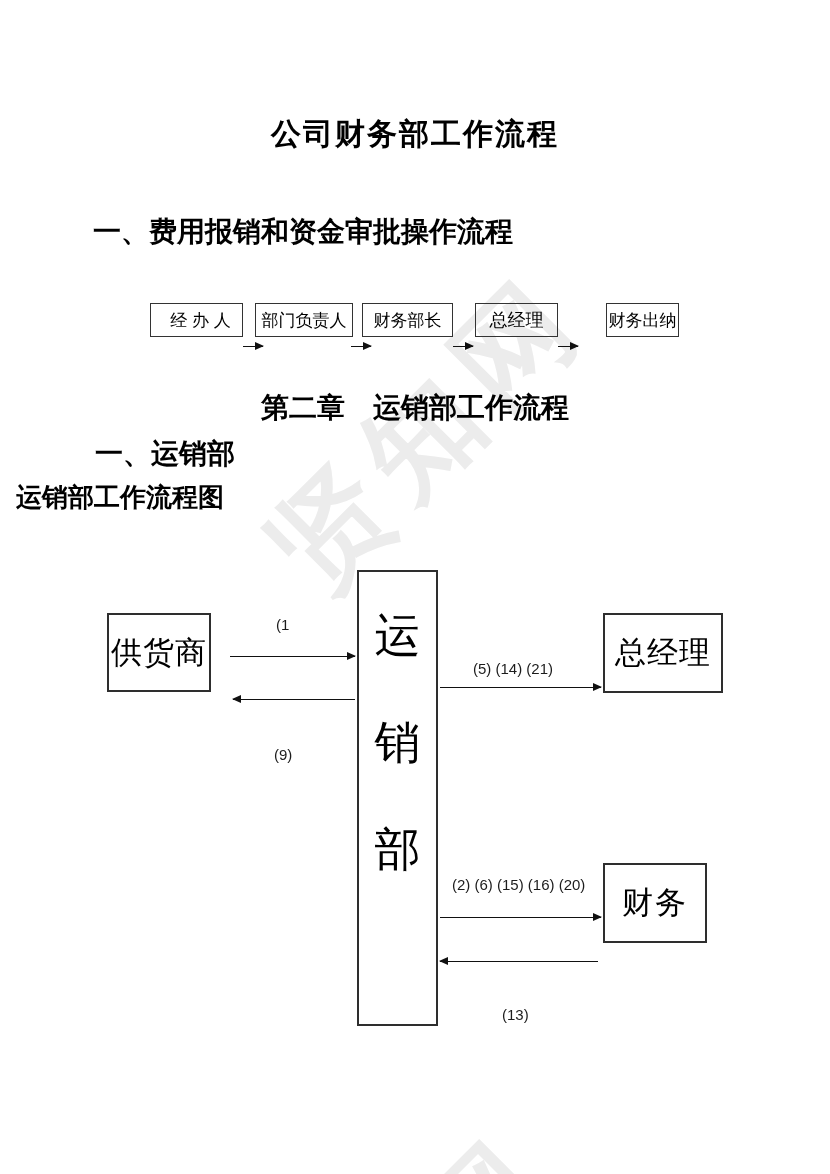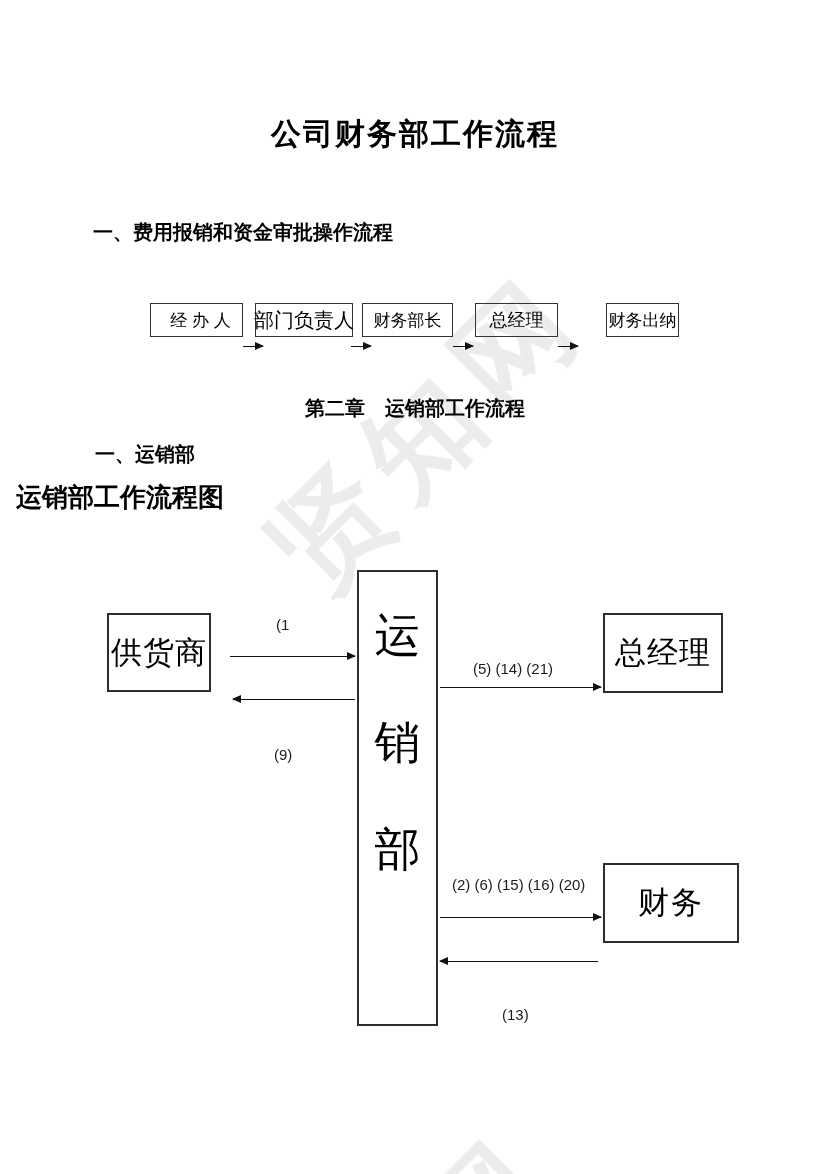--- a/index.html
+++ b/index.html
@@ -15,37 +15,37 @@
     transform:translate(-50%,-50%) rotate(-45deg);
   }
   .wm-main   { left:428px; top:432px; }
   .wm-bottom { left:398px; top:1292px; }
   
   .content { position:absolute; inset:0; z-index:1; }
   .doc-title {
     position:absolute; left:0; right:0; top:114px; text-align:center;
     font-size:30px; font-weight:700; letter-spacing:2px;
   }
-  .h-bold { position:absolute; font-weight:700; font-size:20px; line-height:24px; }
+  .h-bold { position:absolute; font-weight:700; font-size:28px; line-height:24px; }
   .sec1-heading    { left:93px;  top:220px; }
   .chapter-heading { left:0; right:0; top:396px; text-align:center; }
   .subsec-heading  { left:95px;  top:442px; }
   .diagram-title   {
     position:absolute; left:0; right:0; top:480px; text-align:left;
     font-weight:700; font-size:26px; padding-left:16px; box-sizing:border-box;
   }
   
   .step-box {
     position:absolute; top:303px; height:34px; box-sizing:border-box;
     border:1.5px solid #333; background:transparent;
     display:flex; align-items:center; justify-content:center;
     white-space:nowrap;
   }
   .sb1 { left:150px; width:93px; font-size:17px;padding-left:8px; }
-  .sb2 { left:255px; width:98px; font-size:20px; }
+  .sb2 { left:255px; width:98px; font-size:17px; }
   .sb3 { left:362px; width:91px; font-size:17px; }
   .sb4 { left:475px; width:83px; font-size:18px; }
   .sb5 { left:578px; width:73px; font-size:17px;margin-left:28px; }
   
   .arrow { position:absolute; height:0; border-top:1.7px solid #111; }
   .arrow-e::after {
     content:""; position:absolute; right:-1px; top:-5.3px; width:0; height:0;
     border-left:9px solid #111; border-top:4.5px solid transparent; border-bottom:4.5px solid transparent;
   }
   .arrow-w::before {
@@ -57,21 +57,21 @@
   .sa3 { left:453px; top:346px; width:20px; }
   .sa4 { left:558px; top:346px; width:20px; }
   
   .flow-box {
     position:absolute; box-sizing:border-box; border:2px solid #2e2e2e;
     background:transparent; display:flex; align-items:center; justify-content:center;
     white-space:nowrap;
   }
   .supplier { left:107px; top:613px; width:104px; height:79px; font-size:31px; letter-spacing:1px; }
   .gm       { left:603px; top:613px; width:120px; height:80px; font-size:31px; letter-spacing:1px; }
-  .finance  { left:603px; top:863px; width:136px; height:80px; font-size:31px; letter-spacing:2px; }
+  .finance  { left:603px; top:863px; width:104px; height:80px; font-size:31px; letter-spacing:2px; }
   .sales-dept {
     left:357px; top:570px; width:81px; height:456px;
     flex-direction:column; justify-content:flex-start; align-items:center;
     padding-top:10px; font-size:46px;
   }
   .sales-dept span { display:block; line-height:107px; height:107px; }
   .da1 { left:230px; top:656px; width:125px; }
   .da2 { left:233px; top:699px; width:122px; }
   .da3 { left:440px; top:687px; width:161px; }
   .da4 { left:440px; top:917px; width:161px; }

